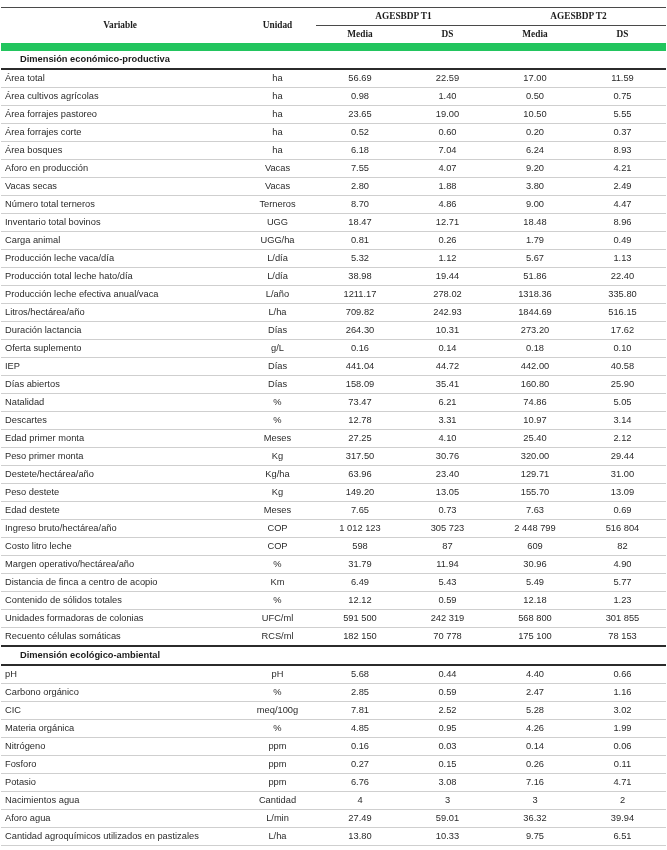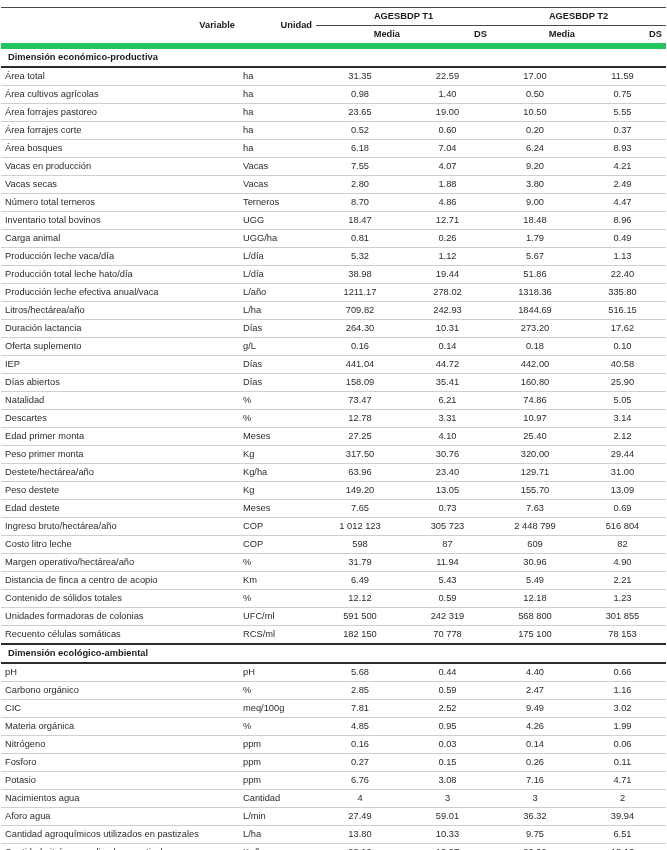--- a/index.html
+++ b/index.html
@@ -29,34 +29,35 @@
     padding: 3px 4px;
     line-height: 11px;
     vertical-align: middle;
     overflow: hidden;
     white-space: nowrap;
   }
   thead th {
     font-weight: bold;
     color: #1c1c1c;
     text-align: center;
+    font-family: Liberation Serif, serif;
   }
   .th-group { border-bottom: 1px solid #4a4a4a; }
-  .th-var, .th-unit, .th-sub { border-bottom: 6px solid #22c55e; text-align: right; }
+  .th-var, .th-unit, .th-sub { border-bottom: 8px solid #22c55e; }
   tr.section-row td {
     font-weight: bold;
     color: #1c1c1c;
     text-align: left;
-    padding-left: 7px;
+    padding-left: 19px;
     border-top: 2px solid #2b2b2b;
     border-bottom: 2px solid #2b2b2b;
   }
   tr.data-row td { border-bottom: 1px solid #cfcfcf; }
   td.col-var { text-align: left; }
-  td.col-unit { }
+  td.col-unit { text-align: center; }
   td.col-num { text-align: center; }
 </style>
 </head>
 <body>
 
 <div class="page">
   <table class="results">
     <colgroup>
       <col style="width:238px">
       <col style="width:77px">
@@ -79,21 +80,21 @@
         <th class="th-sub">DS</th>
       </tr>
     </thead>
     <tbody id="table-body">
         <tr class="section-row">
           <td colspan="6">Dimensión económico-productiva</td>
         </tr>
         <tr class="data-row">
           <td class="col-var">Área total</td>
           <td class="col-unit">ha</td>
-          <td class="col-num">31.35</td>
+          <td class="col-num">56.69</td>
           <td class="col-num">22.59</td>
           <td class="col-num">17.00</td>
           <td class="col-num">11.59</td>
         </tr>
         <tr class="data-row">
           <td class="col-var">Área cultivos agrícolas</td>
           <td class="col-unit">ha</td>
           <td class="col-num">0.98</td>
           <td class="col-num">1.40</td>
           <td class="col-num">0.50</td>
@@ -117,21 +118,21 @@
         </tr>
         <tr class="data-row">
           <td class="col-var">Área bosques</td>
           <td class="col-unit">ha</td>
           <td class="col-num">6.18</td>
           <td class="col-num">7.04</td>
           <td class="col-num">6.24</td>
           <td class="col-num">8.93</td>
         </tr>
         <tr class="data-row">
-          <td class="col-var">Vacas en producción</td>
+          <td class="col-var">Aforo en producción</td>
           <td class="col-unit">Vacas</td>
           <td class="col-num">7.55</td>
           <td class="col-num">4.07</td>
           <td class="col-num">9.20</td>
           <td class="col-num">4.21</td>
         </tr>
         <tr class="data-row">
           <td class="col-var">Vacas secas</td>
           <td class="col-unit">Vacas</td>
           <td class="col-num">2.80</td>
@@ -306,21 +307,21 @@
           <td class="col-num">11.94</td>
           <td class="col-num">30.96</td>
           <td class="col-num">4.90</td>
         </tr>
         <tr class="data-row">
           <td class="col-var">Distancia de finca a centro de acopio</td>
           <td class="col-unit">Km</td>
           <td class="col-num">6.49</td>
           <td class="col-num">5.43</td>
           <td class="col-num">5.49</td>
-          <td class="col-num">2.21</td>
+          <td class="col-num">5.77</td>
         </tr>
         <tr class="data-row">
           <td class="col-var">Contenido de sólidos totales</td>
           <td class="col-unit">%</td>
           <td class="col-num">12.12</td>
           <td class="col-num">0.59</td>
           <td class="col-num">12.18</td>
           <td class="col-num">1.23</td>
         </tr>
         <tr class="data-row">
@@ -356,21 +357,21 @@
           <td class="col-num">2.85</td>
           <td class="col-num">0.59</td>
           <td class="col-num">2.47</td>
           <td class="col-num">1.16</td>
         </tr>
         <tr class="data-row">
           <td class="col-var">CIC</td>
           <td class="col-unit">meq/100g</td>
           <td class="col-num">7.81</td>
           <td class="col-num">2.52</td>
-          <td class="col-num">9.49</td>
+          <td class="col-num">5.28</td>
           <td class="col-num">3.02</td>
         </tr>
         <tr class="data-row">
           <td class="col-var">Materia orgánica</td>
           <td class="col-unit">%</td>
           <td class="col-num">4.85</td>
           <td class="col-num">0.95</td>
           <td class="col-num">4.26</td>
           <td class="col-num">1.99</td>
         </tr>

